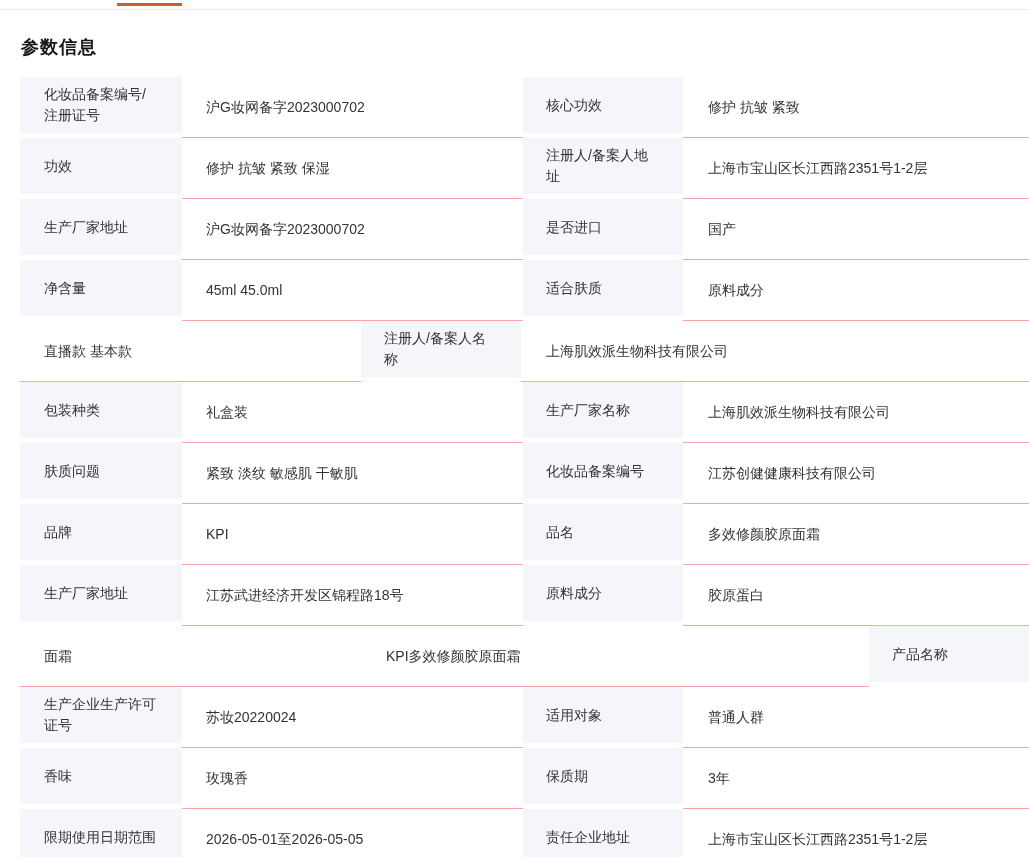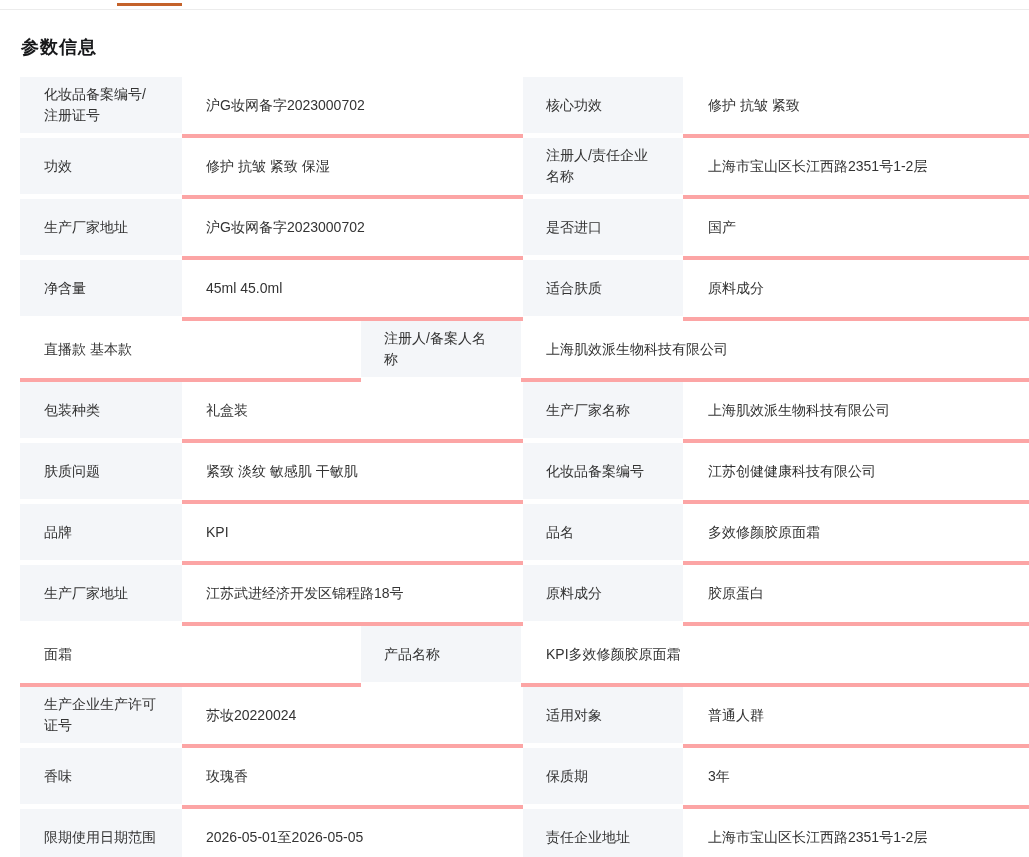--- a/index.html
+++ b/index.html
@@ -50,21 +50,21 @@
     height: 100%;
     font-size: 14px;
     line-height: 21px;
     color: #333333;
   }
   .cell-label {
     background: #f4f6f9;
     border-bottom: 5px solid #ffffff;
   }
   .cell-value {
-    border-bottom: 4px solid #fca5a5;
+    border-bottom: 1px solid #fca5a5;
   }
   .l-label { width: 162px; padding: 0 24px; }
   .l-value { width: 341px; padding: 0 10px 0 24px; }
   .r-label { width: 160px; padding: 0 23px; }
   .r-value { flex: 1; padding: 0 26px 0 25px; }
 </style>
 </head>
 <body>
 
 <div class="tab-bar">
@@ -77,21 +77,21 @@
   <div class="row">
     <div class="cell cell-label l-label">化妆品备案编号/注册证号</div>
     <div class="cell cell-value l-value">沪G妆网备字2023000702</div>
     <div class="cell cell-label r-label">核心功效</div>
     <div class="cell cell-value r-value">修护 抗皱 紧致</div>
   </div>
 
   <div class="row">
     <div class="cell cell-label l-label">功效</div>
     <div class="cell cell-value l-value">修护 抗皱 紧致 保湿</div>
-    <div class="cell cell-label r-label">注册人/责任企业名称</div>
+    <div class="cell cell-label r-label">注册人/备案人地址</div>
     <div class="cell cell-value r-value">上海市宝山区长江西路2351号1-2层</div>
   </div>
 
   <div class="row">
     <div class="cell cell-label l-label">生产厂家地址</div>
     <div class="cell cell-value l-value">沪G妆网备字2023000702</div>
     <div class="cell cell-label r-label">是否进口</div>
     <div class="cell cell-value r-value">国产</div>
   </div>
 
@@ -131,22 +131,22 @@
 
   <div class="row">
     <div class="cell cell-label l-label">生产厂家地址</div>
     <div class="cell cell-value l-value">江苏武进经济开发区锦程路18号</div>
     <div class="cell cell-label r-label">原料成分</div>
     <div class="cell cell-value r-value">胶原蛋白</div>
   </div>
 
   <div class="row">
     <div class="cell cell-value l-value">面霜</div>
+    <div class="cell cell-value r-value">KPI多效修颜胶原面霜</div>
     <div class="cell cell-label r-label">产品名称</div>
-    <div class="cell cell-value r-value">KPI多效修颜胶原面霜</div>
   </div>
 
   <div class="row">
     <div class="cell cell-label l-label">生产企业生产许可证号</div>
     <div class="cell cell-value l-value">苏妆20220024</div>
     <div class="cell cell-label r-label">适用对象</div>
     <div class="cell cell-value r-value">普通人群</div>
   </div>
 
   <div class="row">

